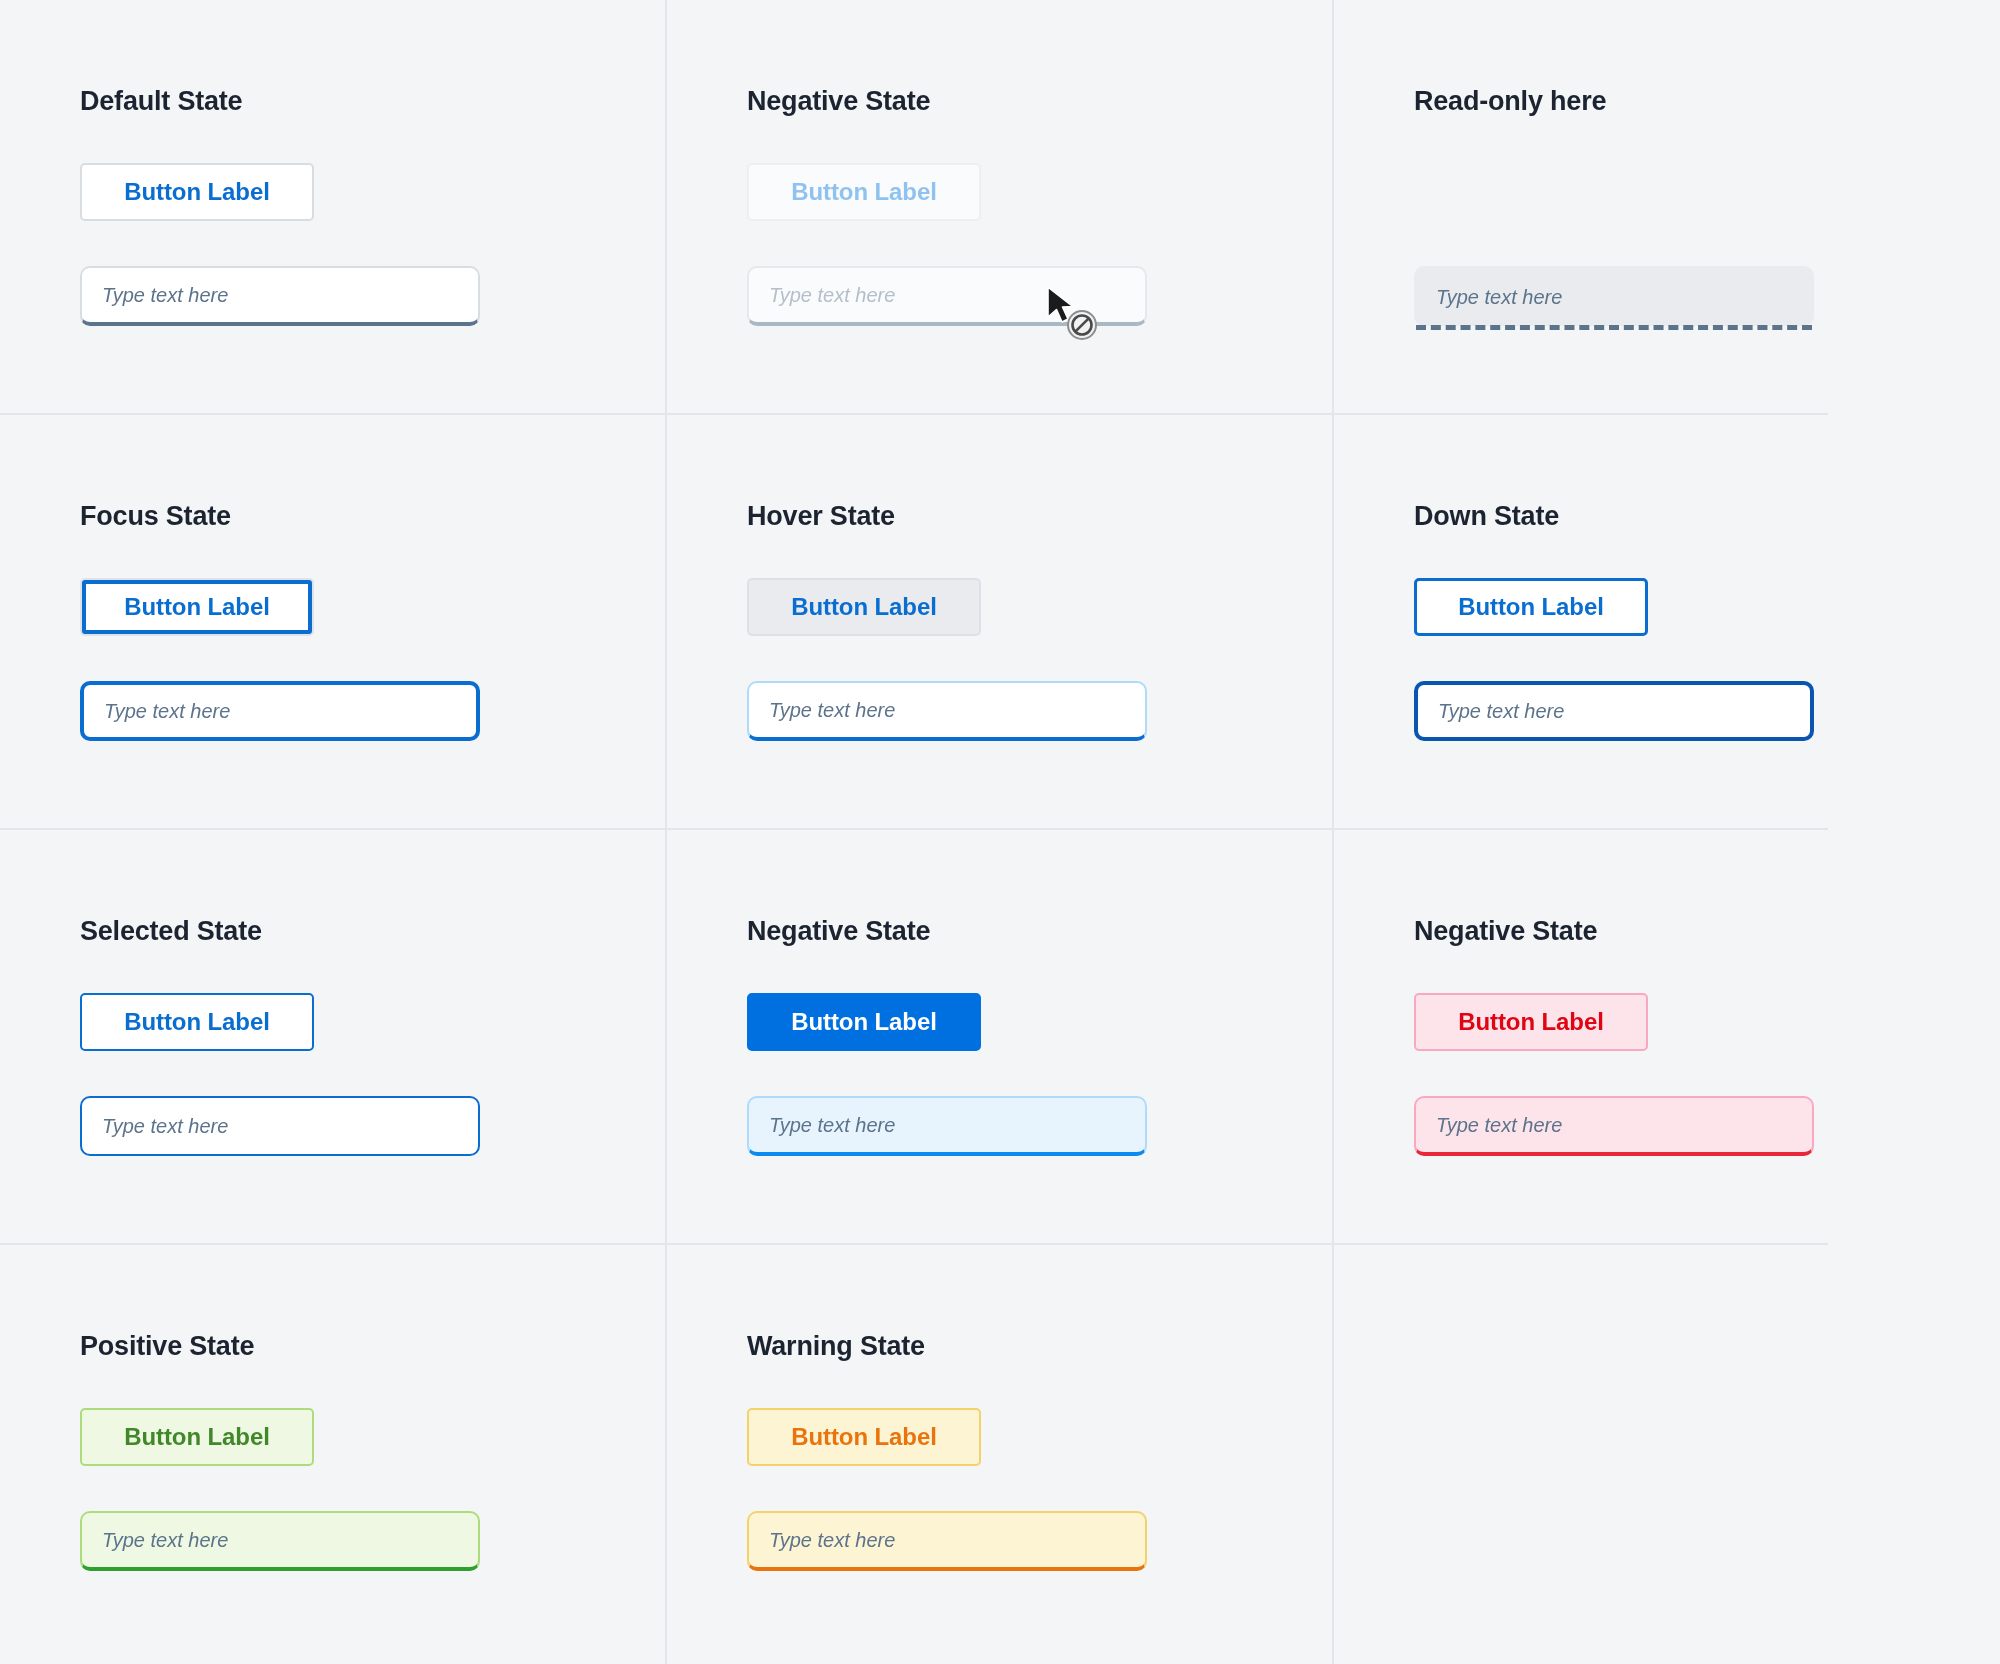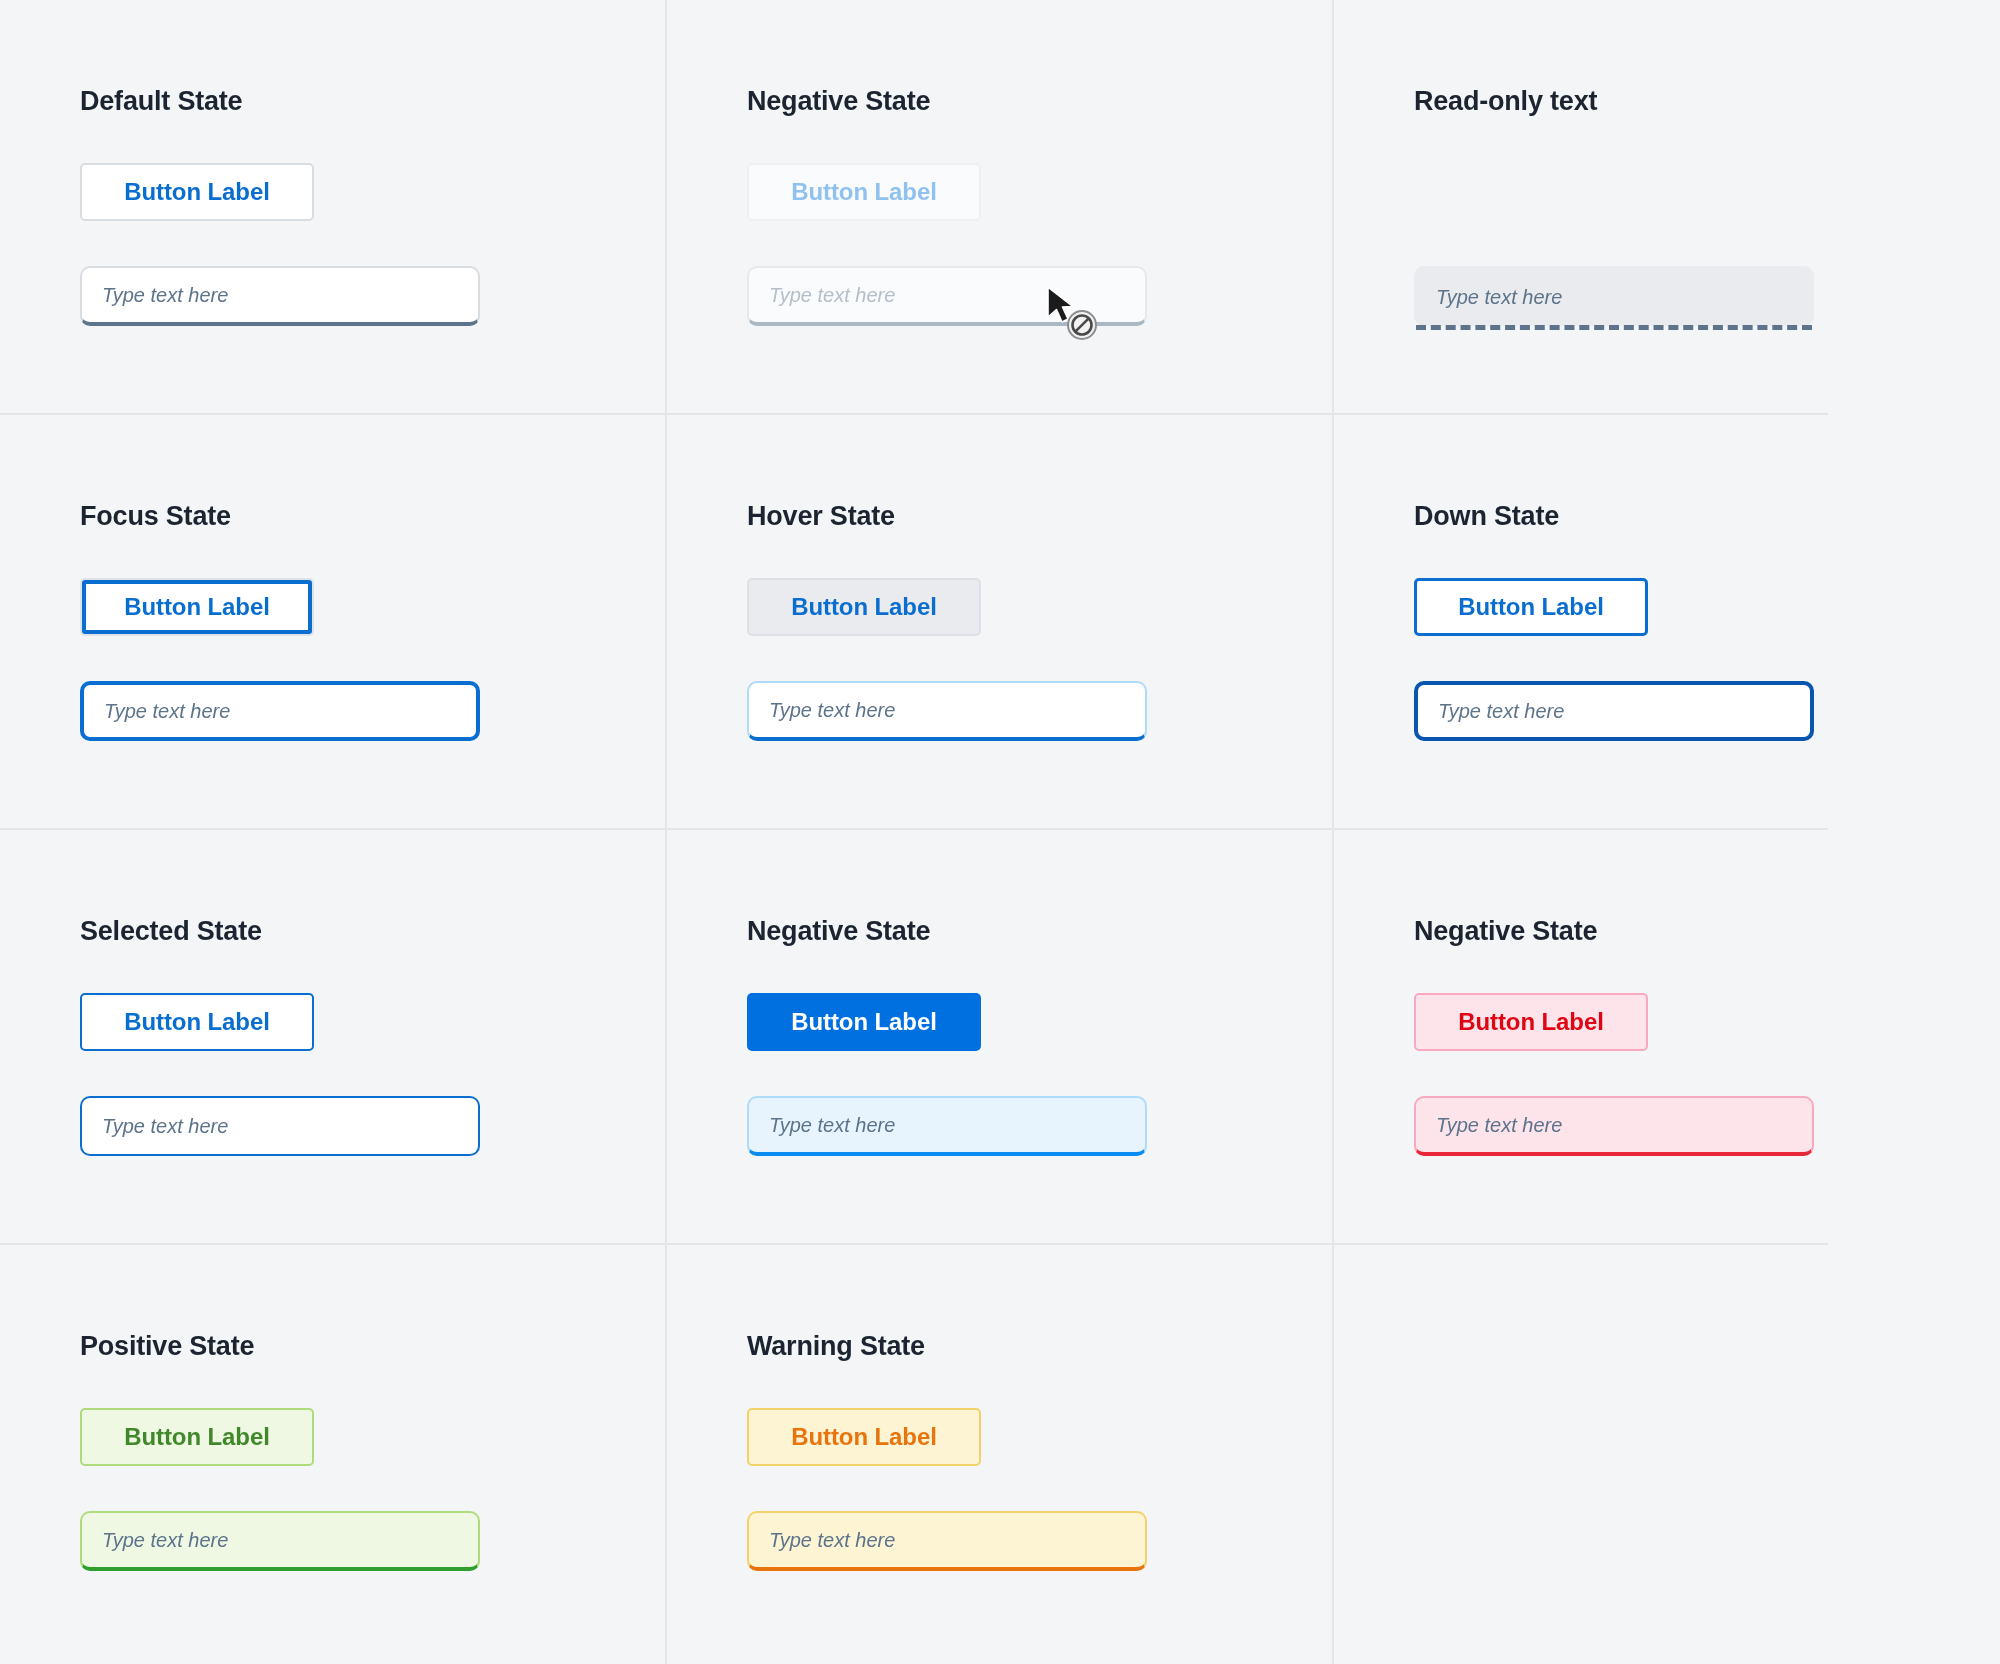--- a/index.html
+++ b/index.html
@@ -206,21 +206,21 @@
     <div class="cell">
       <div class="cell-inner">
         <div class="cell-title">Negative State</div>
         <div class="btn btn--disabled">Button Label</div>
         <div class="field field--disabled">Type text here</div>
       </div>
     </div>
 
     <div class="cell no-right">
       <div class="cell-inner">
-        <div class="cell-title">Read-only text</div>
+        <div class="cell-title">Read-only here</div>
         <div class="field field--readonly">Type text here</div>
       </div>
     </div>
 
     <div class="cell">
       <div class="cell-inner">
         <div class="cell-title">Focus State</div>
         <div class="btn btn--focus">Button Label</div>
         <div class="field field--focus">Type text here</div>
       </div>

